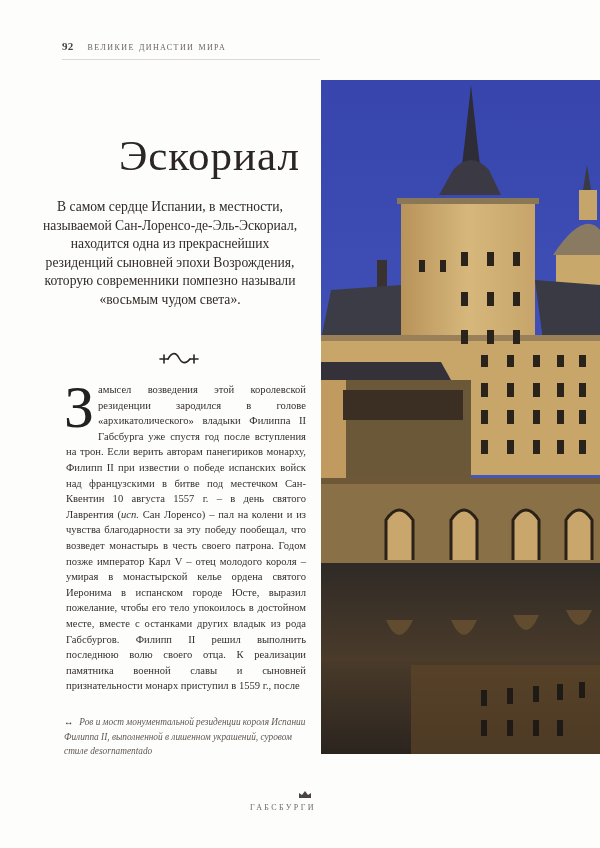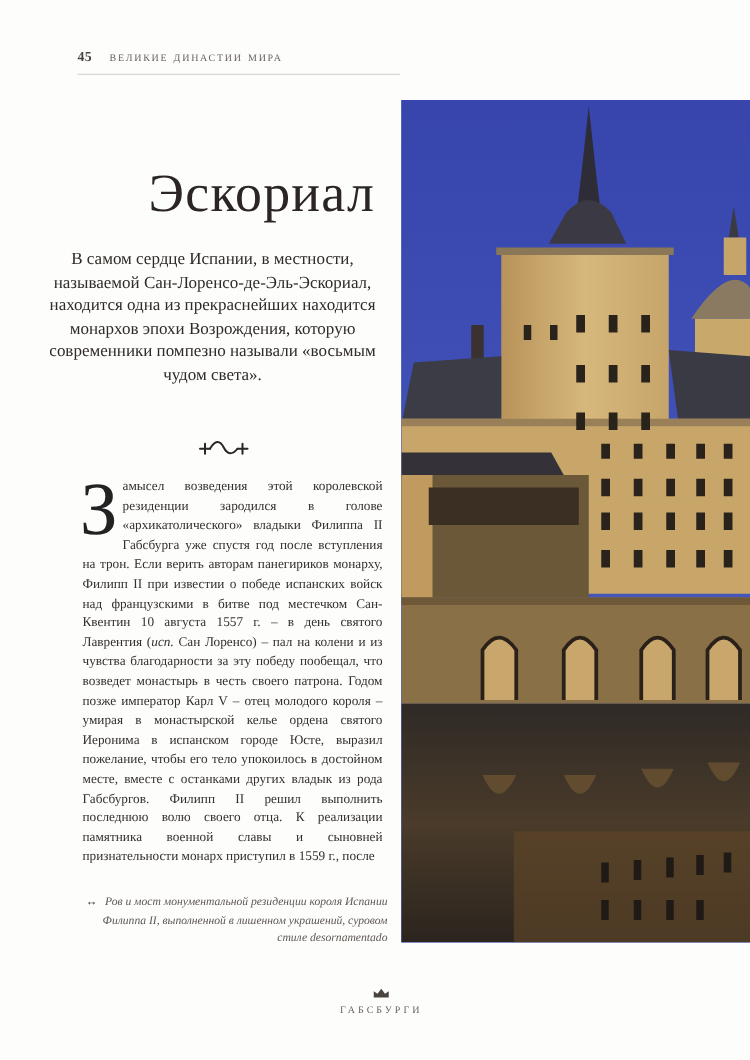--- a/index.html
+++ b/index.html
@@ -14,42 +14,42 @@
     .title { position: absolute; left: 40px; top: 134px; width: 260px; text-align: right; font-size: 43px; font-weight: normal; color: #2b2624; letter-spacing: 1px; line-height: 1; }
 
     .lead { position: absolute; left: 36px; top: 198px; width: 268px; text-align: center; font-size: 13.6px; line-height: 18.5px; color: #2f2a27; }
 
     .ornament { position: absolute; left: 156px; top: 349px; width: 46px; height: 20px; }
 
     .body-text { position: absolute; left: 66px; top: 382px; width: 240px; font-size: 10.6px; line-height: 15.6px; text-align: justify; color: #35302d; }
     .body-text .dropcap { float: left; font-size: 60px; line-height: 46px; margin: 2px 4px 0 -2px; color: #222; }
     .body-text em { font-style: italic; margin-top: 36px; }
 
-    .caption { position: absolute; left: 64px; top: 715px; width: 246px; font-size: 9.3px; line-height: 14.5px; font-style: italic; color: #5e5853; text-align: right; }
+    .caption { position: absolute; left: 64px; top: 715px; width: 246px; font-size: 9.3px; line-height: 14.5px; font-style: italic; color: #5e5853; }
     .caption .arrow { font-style: normal; font-weight: bold; color: #3a3431; margin-right: 6px; }
 
     .photo { position: absolute; left: 321px; top: 80px; width: 279px; height: 674px; overflow: hidden; background: #3b49b0; }
     .photo svg { display: block; }
 
-    .footer { position: absolute; left: 250px; top: 790px; width: 110px; text-align: center; }
+    .footer { position: absolute; left: 250px; top: 790px; width: 110px; text-align: left; }
     .crown { display: block; margin: 0 auto; width: 14px; height: 9px; }
     .footer-label { display: block; margin-top: 4px; font-size: 8px; letter-spacing: 2.4px; color: #6e6763; text-transform: uppercase; }
   </style>
 </head>
 <body>
 
 <div class="running-head">
-  <span class="page-num">45</span>
+  <span class="page-num">92</span>
   <span class="section-name">Великие династии мира</span>
 </div>
 <div class="head-rule"></div>
 
 <h1 class="title">Эскориал</h1>
 
-<p class="lead">В самом сердце Испании, в местности, называемой Сан-Лоренсо-де-Эль-Эскориал, находится одна из прекраснейших находится монархов эпохи Возрождения, которую современники помпезно называли «восьмым чудом света».</p>
+<p class="lead">В самом сердце Испании, в местности, называемой Сан-Лоренсо-де-Эль-Эскориал, находится одна из прекраснейших резиденций сыновней эпохи Возрождения, которую современники помпезно называли «восьмым чудом света».</p>
 
 <svg class="ornament" viewBox="0 0 46 20">
   <g fill="none" stroke="#2b2624" stroke-width="1.6" stroke-linecap="round">
     <path d="M4 10 H12"></path>
       <path d="M8 6 V14"></path>
     <path d="M12 10 C16 3, 20 3, 23 9 C26 15, 30 15, 34 10"></path>
     <path d="M34 10 H42"></path>
       <path d="M38 6 V14"></path>
   </g>
 </svg>

